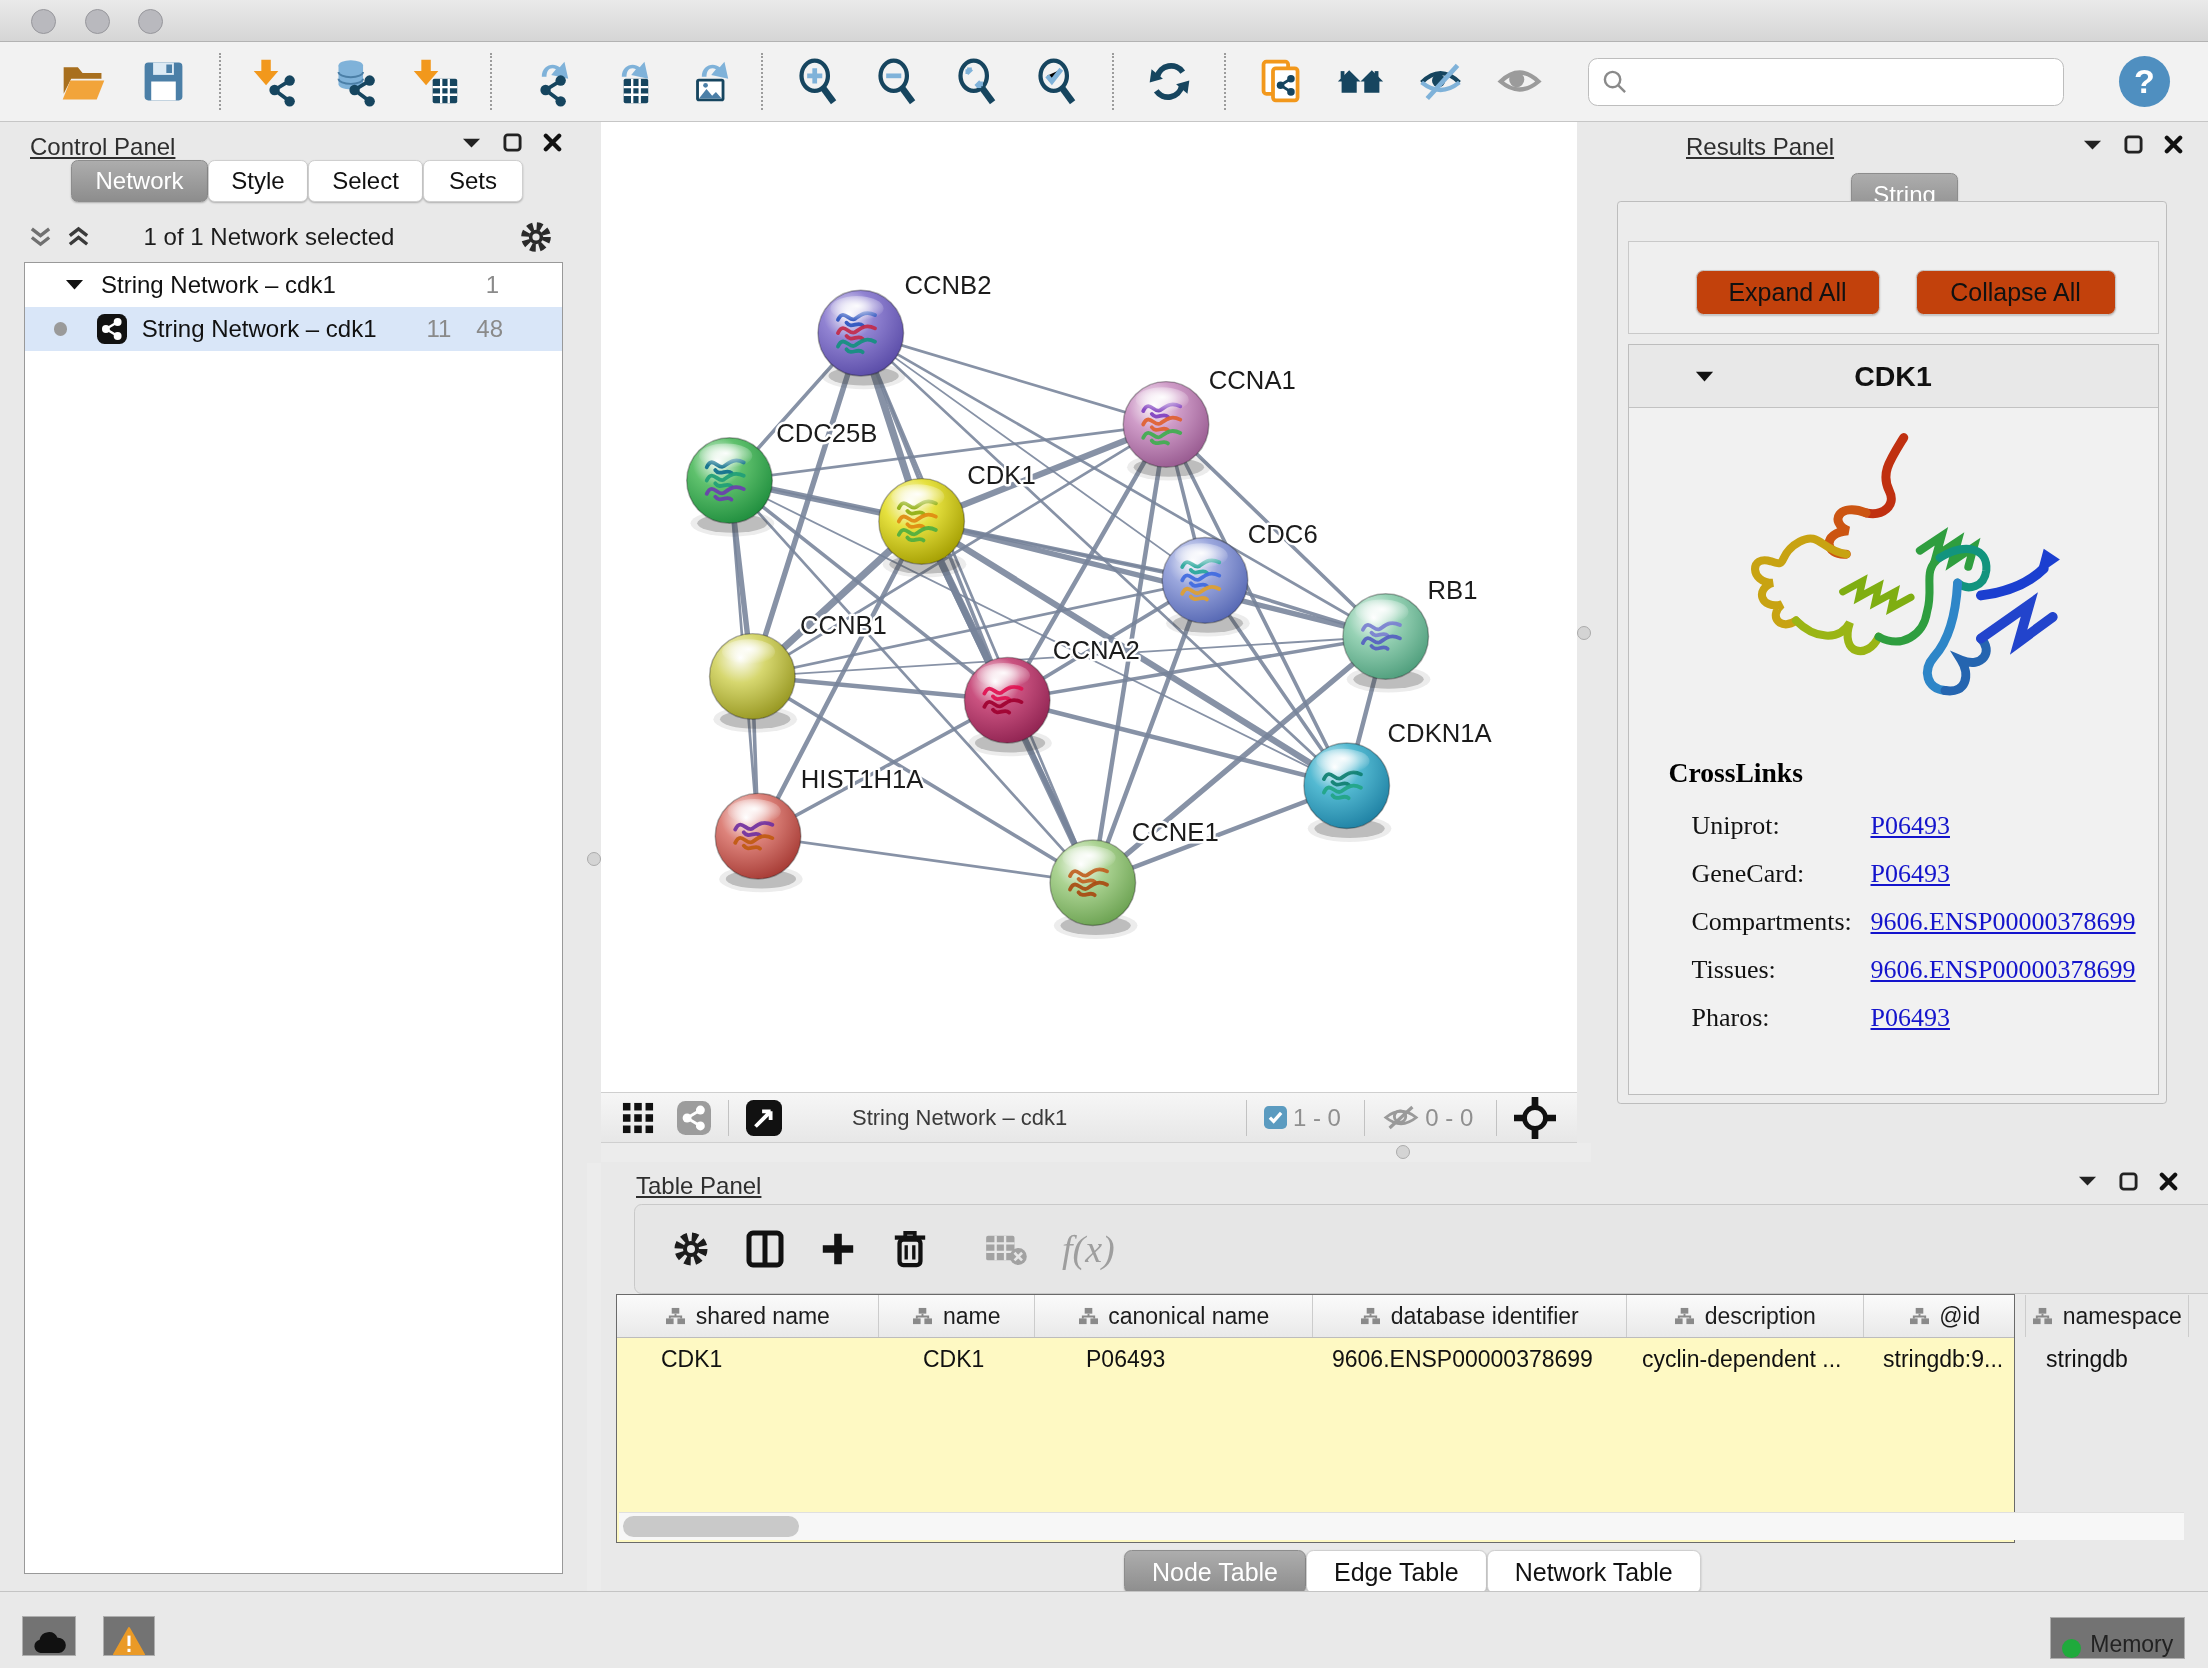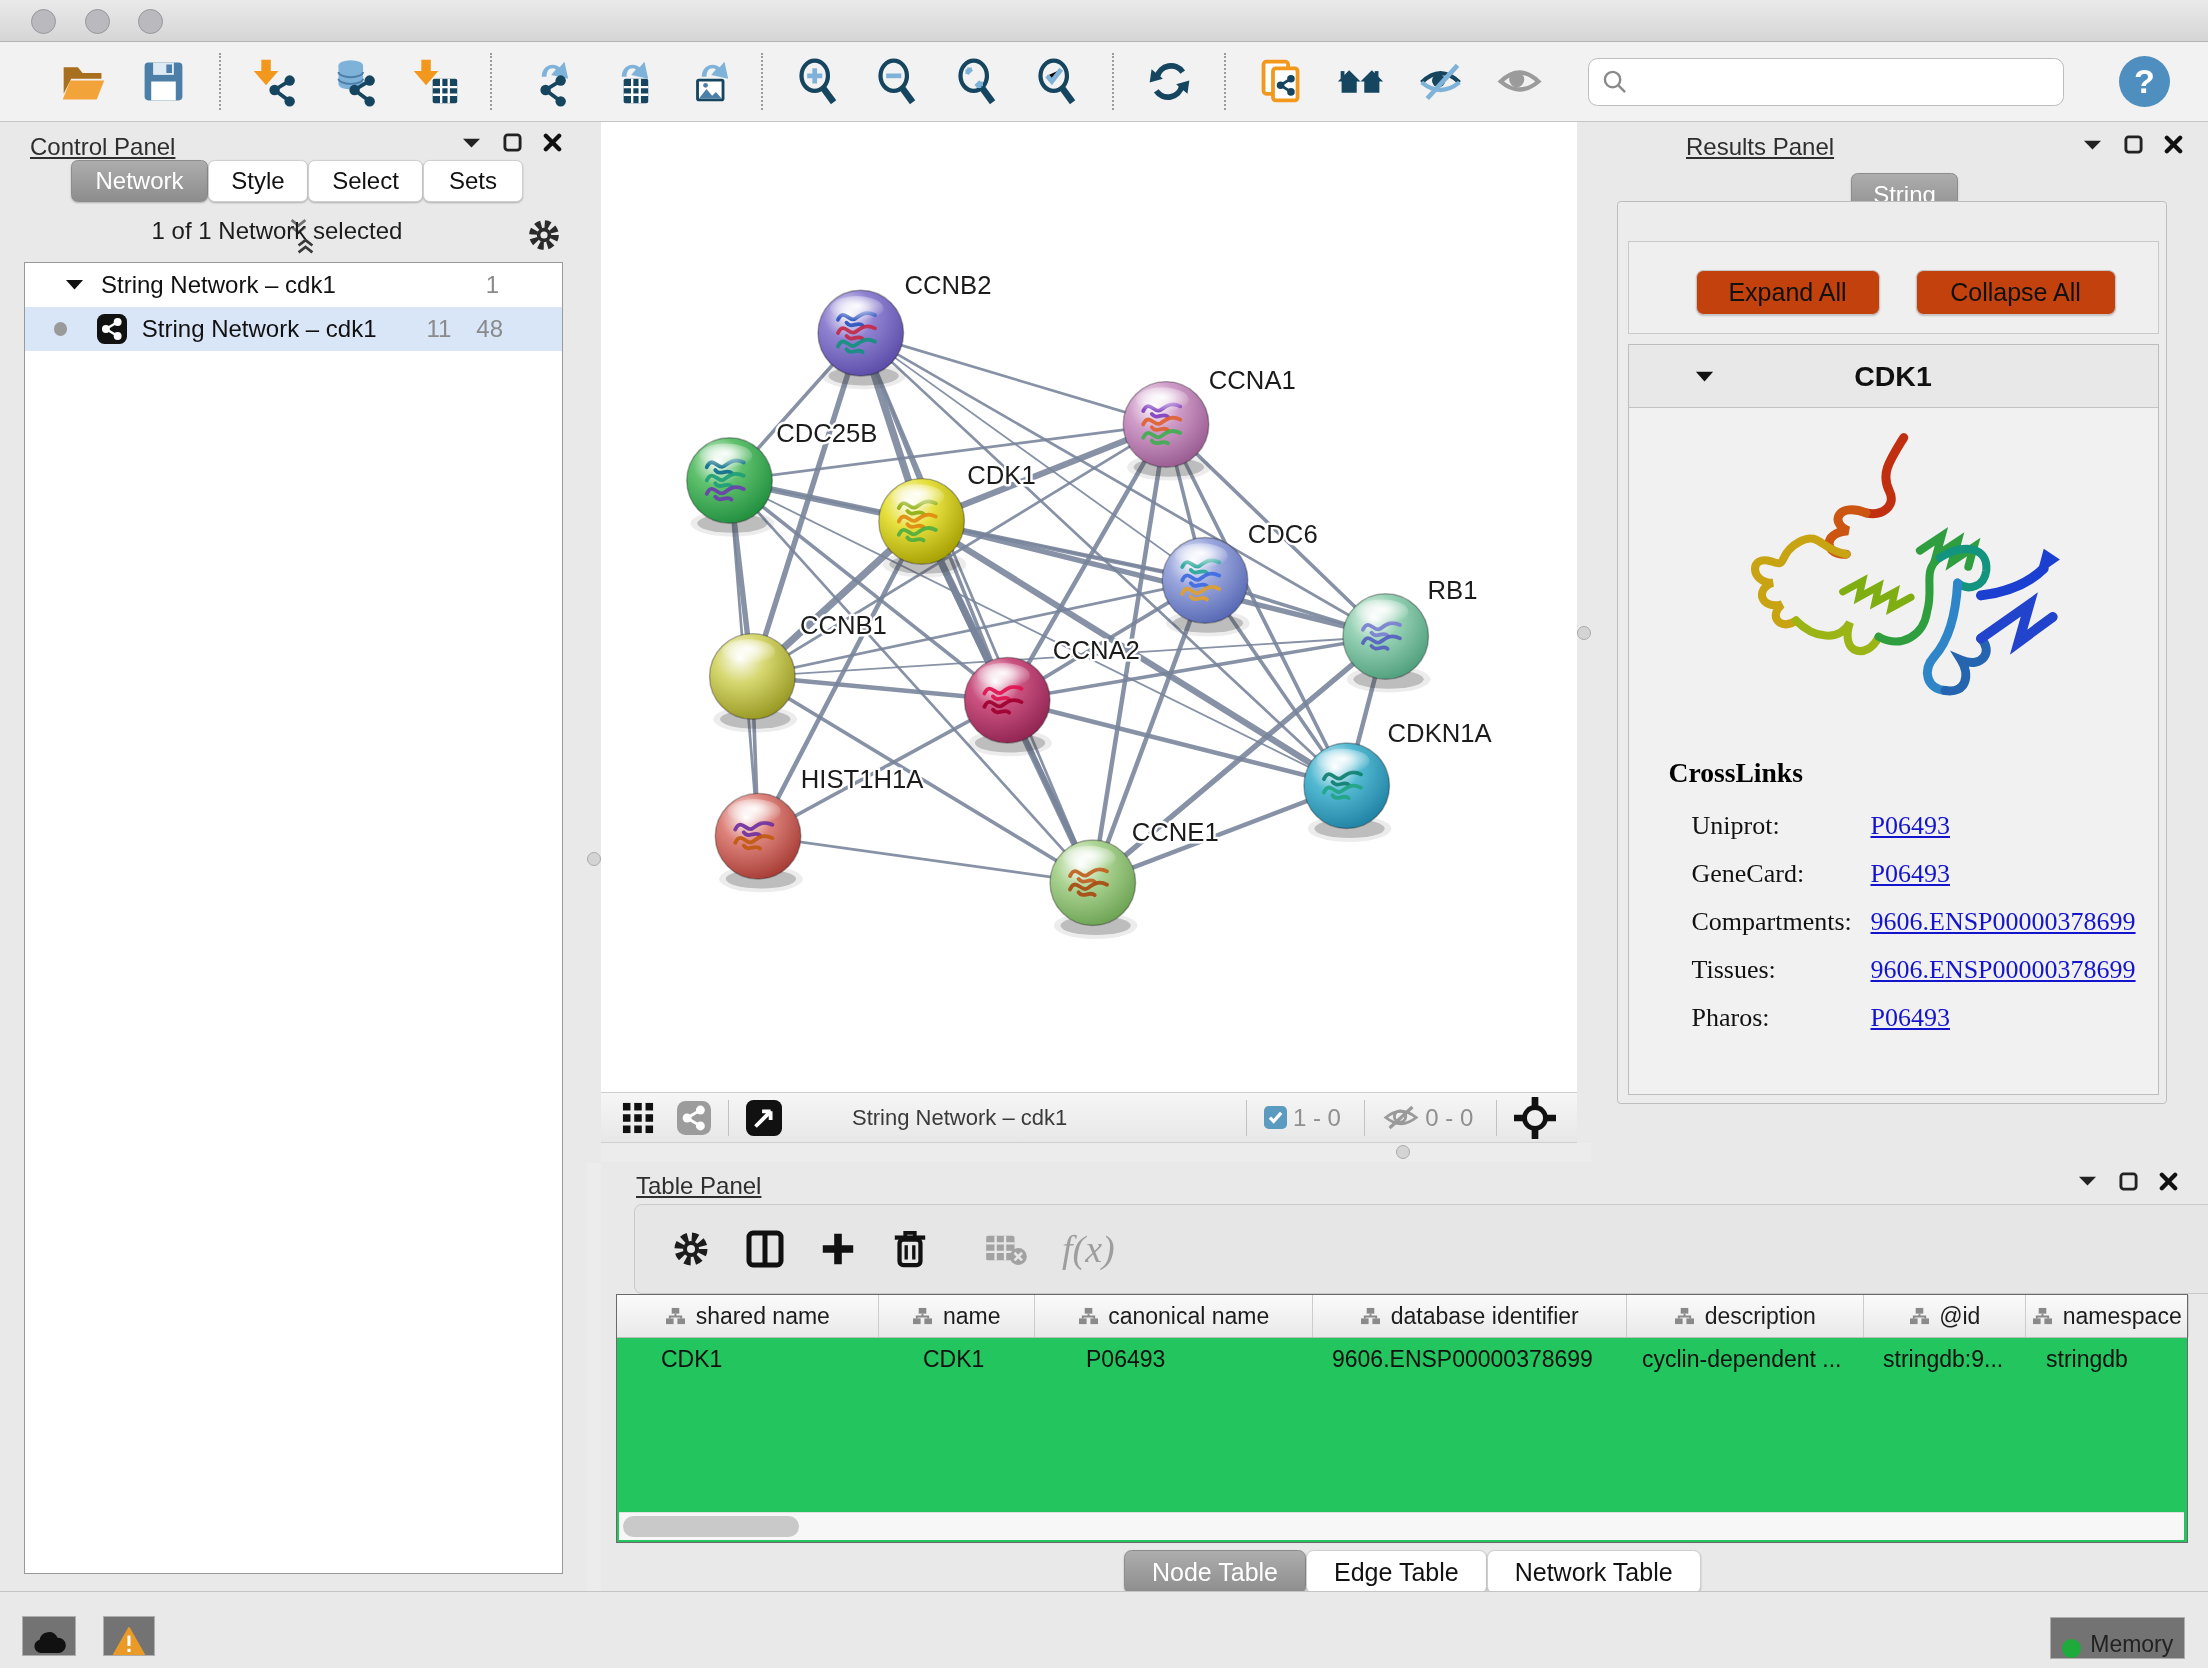--- a/index.html
+++ b/index.html
@@ -29,21 +29,21 @@
   .panel-title { font-size:24px; color:#2e2e2e;text-decoration:underline; }
   .panel-hdr-icons { position:absolute; display:flex; align-items:center; gap:21px; }
 
   
   #control-panel { position:absolute; left:0; top:122px; width:587px; height:1469px; background:#e9e9e9; }
   #cp-title { position:absolute; left:30px; top:11.4px; }
   .tab-btn { height:42px; border-radius:6.7px; border:1px solid #cfcfcf; background:#fff; color:#111;
     font-size:24px; display:flex; align-items:center; justify-content:center;
     box-shadow:0 1px 1.9px rgba(0,0,0,.25); }
   .tab-btn.sel { background:linear-gradient(#adadad,#8d8d8d); color:#fff; border-color:#8d8d8d; }
-  #cp-status { position:absolute; left:36px; top:95px; width:539px; height:40px; display:flex; align-items:center;flex-direction:column; }
+  #cp-status { position:absolute; left:28px; top:95px; width:539px; height:40px; display:flex; align-items:center; }
   #cp-status .txt { position:absolute; left:0; right:57px; text-align:center; font-size:24px; color:#1c1c1c; }
   #net-tree { position:absolute; left:24px; top:140px; width:539px; height:1312px; background:#fff; border:1.9px solid #999; }
   .tree-row { position:relative; height:44px; display:flex; align-items:center; font-size:24px; color:#111; }
   .tree-row.sel { background:#d9e6f8; }
   .tree-counts { position:absolute; right:59px; display:flex; gap:25px; color:#8a8a8a; font-size:24px; }
 
   
   .vsplit { position:absolute; top:122px; width:14.3px; height:1041px; background:#e9e9e9; }
   .knob { position:absolute; width:14.3px; height:14.3px; border-radius:50%; background:#d4d4d4; border:1px solid #ababab; }
 
@@ -79,21 +79,21 @@
   .cl-row { display:flex; height:48px; align-items:center; font-size:26px; }
   .cl-label { width:202px; color:#111; padding-left:23px; }
   .cl-value a { color:#1414cc; }
 
   
   #table-panel { position:absolute; left:601px; top:1162px; width:1607px; height:429px; background:#e9e9e9; }
   #tp-title { position:absolute; left:35px; top:9.5px; }
   #tp-toolbar { position:absolute; left:15px; top:42px; width:1589px; height:90px; background:#e6e6e6;
     border:1px solid #c9c9c9; border-radius:7.6px; display:flex; align-items:center; padding-left:36px;margin-left:18px; }
   .tp-icon { margin-right:34px; display:flex; align-items:center; }
-  #node-table { position:absolute; left:15px; top:132px; width:1572px; height:249px; background:#22c55e; border:1.9px solid #6a6a6a; }
+  #node-table { position:absolute; left:15px; top:132px; width:1399px; height:249px; background:#fef9c3; border:1.9px solid #6a6a6a; }
   #nt-header { display:flex; height:43px; background:linear-gradient(#fbfbfb,#e9e9e9); border-bottom:1px solid #bcbcbc; }
   .th-cell { display:flex; align-items:center; justify-content:center; gap:9.5px; border-right:1px solid #cccccc;
     font-size:23px; color:#1c1c1c; overflow:hidden; flex:none; }
   #nt-row { display:flex; height:43px; }
   .td-cell { font-size:23px; color:#111; display:flex; align-items:center; overflow:hidden; white-space:nowrap; flex:none; }
   #nt-scroll { position:absolute; left:1.9px; bottom:1.9px; width:1565px; height:28.5px; background:#f7f7f7; border-top:1px solid #e0e0e0; }
   #nt-thumb { position:absolute; left:3.8px; top:3.8px; width:176px; height:21px; background:#c9c9c9; border-radius:10.5px; }
   #tp-tabs { position:absolute; left:523px; top:388px; display:flex; }
   #tp-tabs .tab-btn { width:auto; padding:0 27px; height:44px; font-size:25px; border-radius:7.6px; }
 

